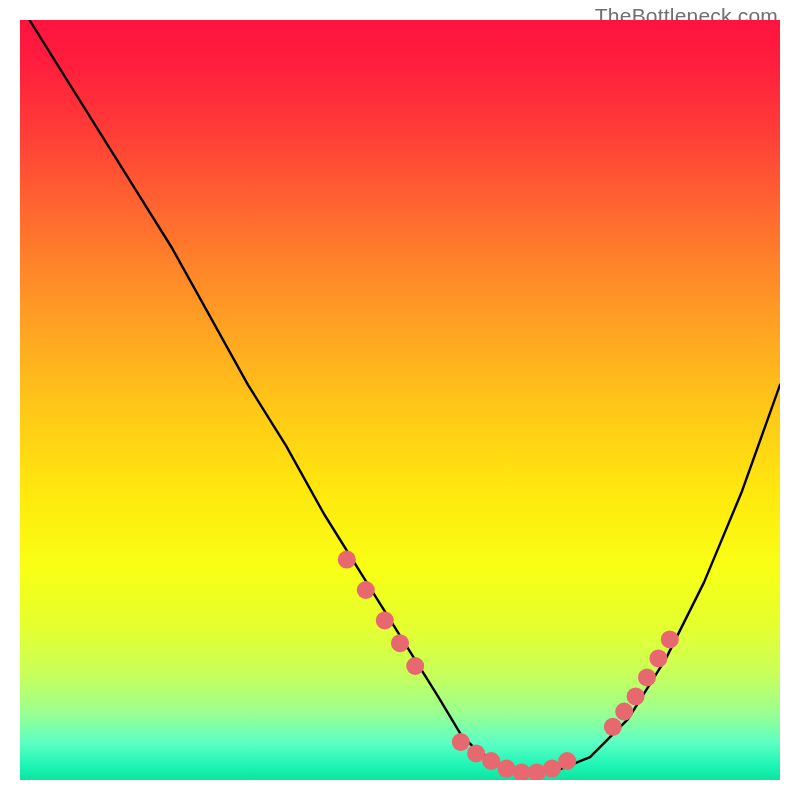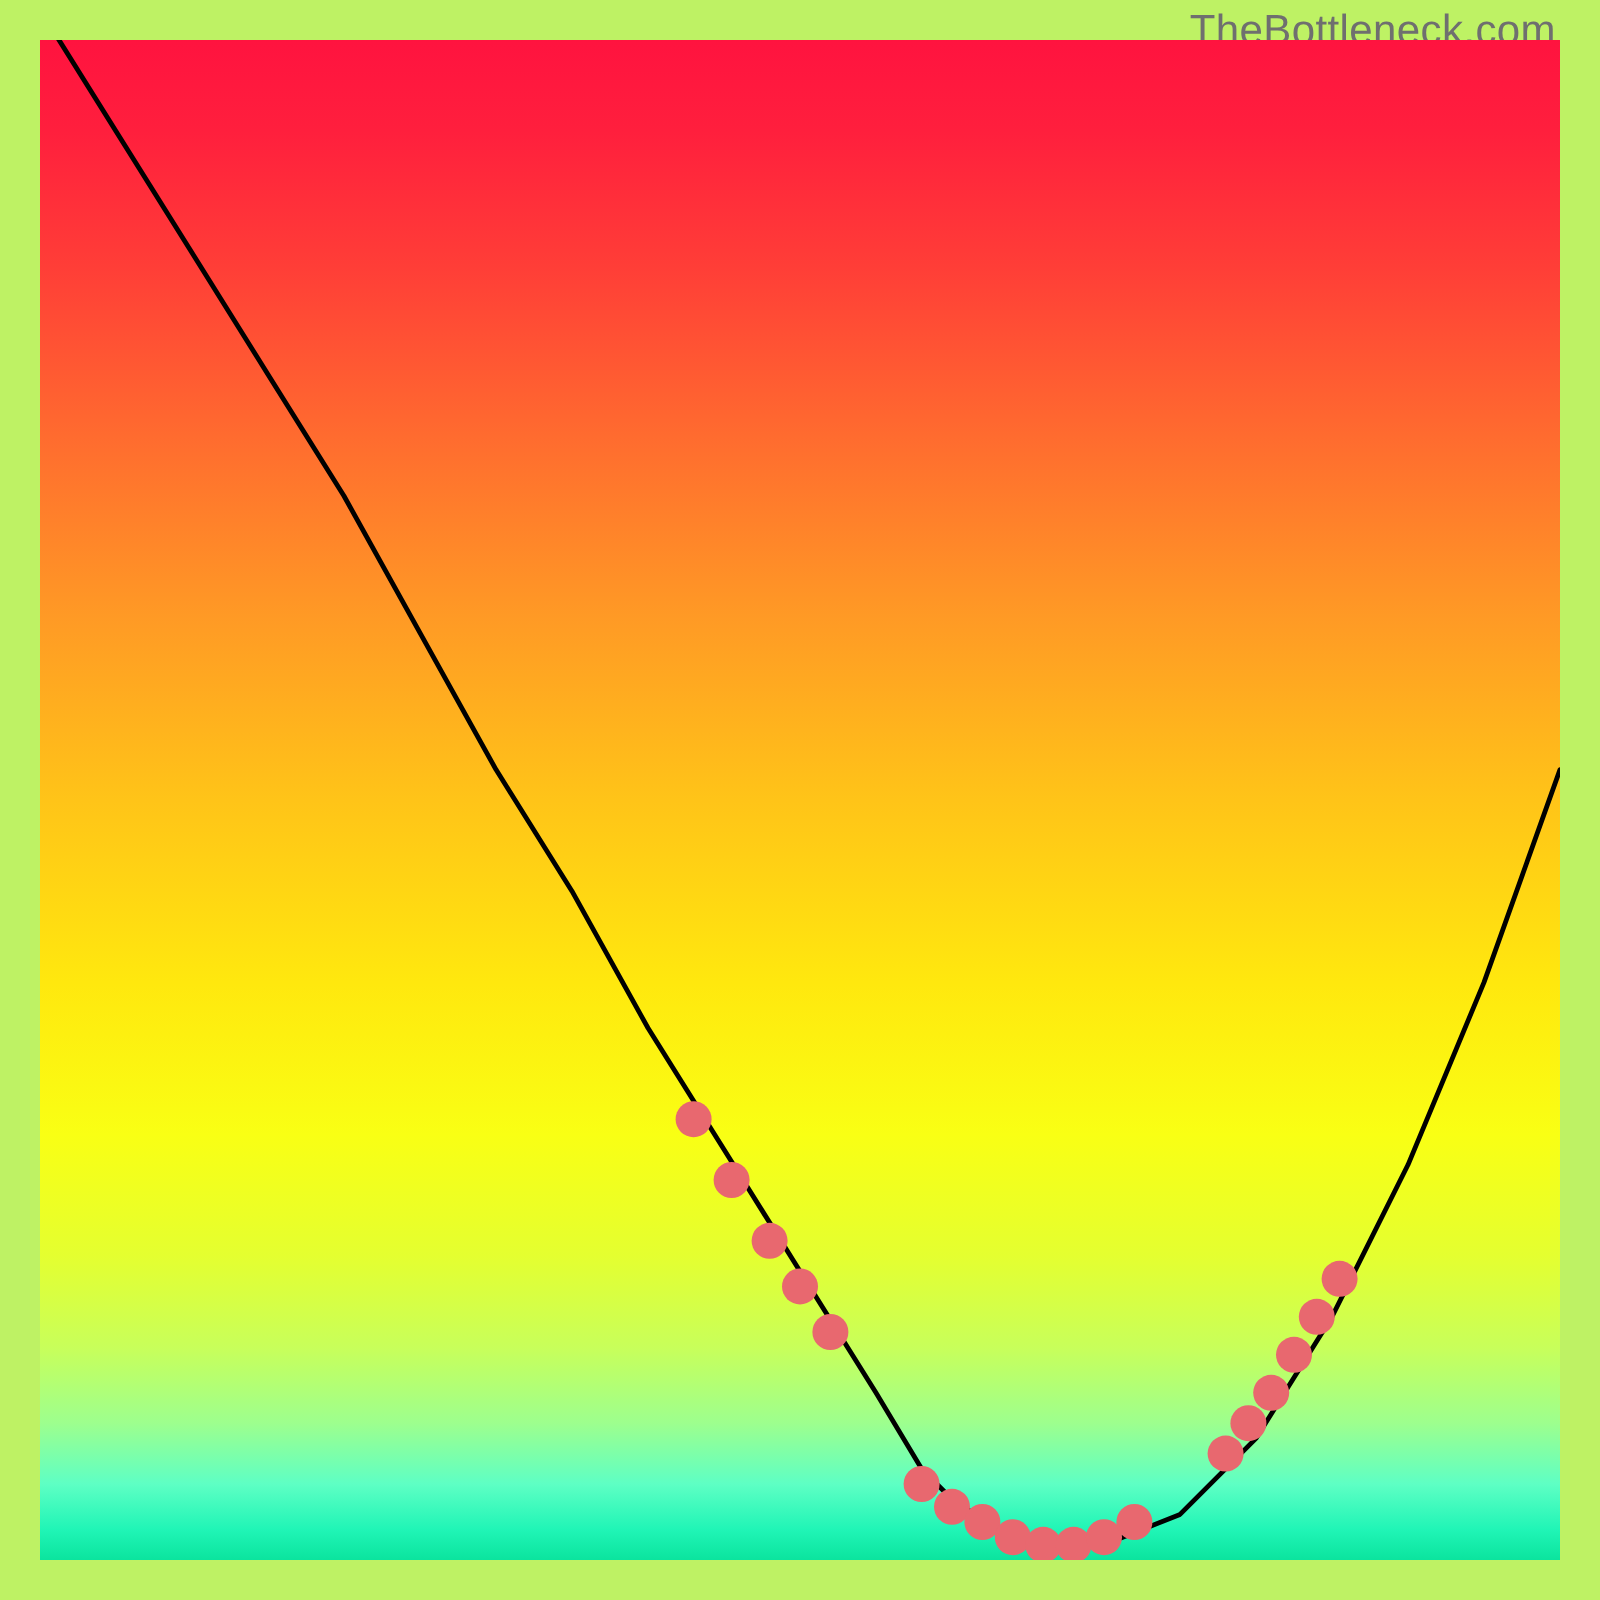--- a/index.html
+++ b/index.html
@@ -8,21 +8,21 @@
     width: 800px;
     height: 800px;
     background: #000;
     overflow: hidden;
     font-family: Arial, Helvetica, sans-serif;
   }
   .stage {
     position: relative;
     width: 800px;
     height: 800px;
-    background: #bef264;
+    background: #ffffff;
   }
   .plot {
     position: absolute;
     left: 20px;
     top: 20px;
     width: 760px;
     height: 760px;
     overflow: hidden;
   }
   .gradient {

